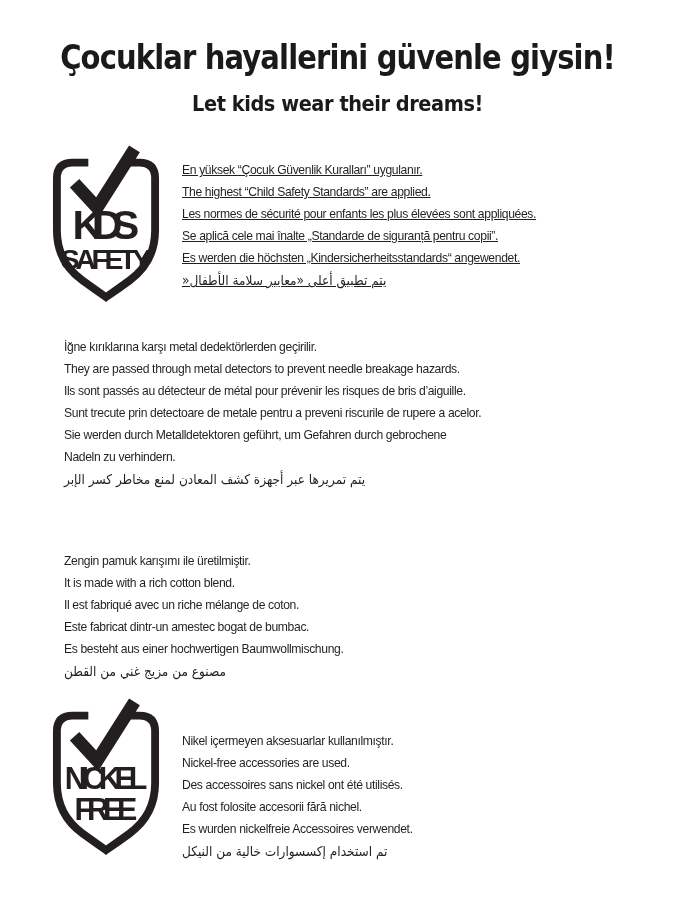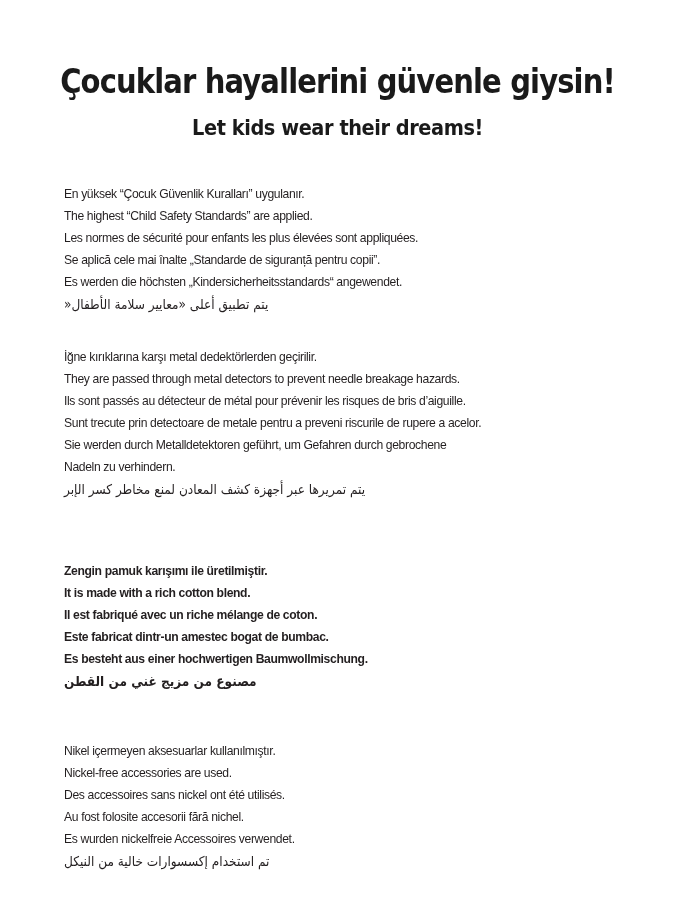--- a/index.html
+++ b/index.html
@@ -1,17 +1,17 @@
 <!DOCTYPE html>
 <html><head>
 <meta charset="utf-8">
 <style>
   html,body{margin:0;padding:0;width:675px;height:900px;background:#ffffff;overflow:hidden;}
   body{font-family:"Liberation Sans","DejaVu Sans",sans-serif;color:#231f20;}
-  .page{width:675px;height:868px;position:relative;margin-top:24px;}
+  .page{width:675px;height:868px;position:relative;}
 
   .header{padding-top:38px;text-align:center;}
   .title{
     font-family:"DejaVu Sans",sans-serif;
     font-size:33px;font-weight:bold;letter-spacing:-1px;
     transform:scaleX(.88);transform-origin:50% 50%;
     white-space:nowrap;color:#1a1a1a;
   }
   .subtitle{
     font-family:"DejaVu Sans",sans-serif;
@@ -21,23 +21,23 @@
   }
 
   .rows{margin-top:26px;}
   .row{display:flex;align-items:flex-start;padding-left:47px;}
   .row.r1{margin-bottom:15px;}
   .row.r2{margin-bottom:16px;}
   .row.r3{margin-bottom:13px;}
   .badge{width:118px;flex:0 0 118px;}
   .badge svg{display:block;}
   .textcol{margin-left:17px;width:500px;}
-  .r1 .textcol{padding-top:17px;}
+  .r1 .textcol{padding-top:17px;text-decoration:underline;}
   .r2 .textcol{padding-top:16px;}
-  .r3 .textcol{padding-top:44px;font-weight:bold;}
+  .r3 .textcol{padding-top:44px;}
   .r4 .textcol{padding-top:35px;}
   .line{
     font-size:13.5px;line-height:22px;letter-spacing:-.4px;
     white-space:nowrap;transform:scaleX(.9);transform-origin:0 50%;
     color:#231f20;
   }
   .line.ar{direction:rtl;text-align:left;font-family:"DejaVu Sans",sans-serif;}
 
   .badge-text{font-family:"Liberation Sans",sans-serif;font-weight:bold;fill:#231f20;}
 </style>
@@ -47,20 +47,33 @@
 <div class="page">
 
   <div class="header">
     <div class="title">Çocuklar hayallerini güvenle giysin!</div>
     <div class="subtitle">Let kids wear their dreams!</div>
   </div>
 
   <div class="rows">
 
     <div class="row r1">
+      <div class="badge">
+        <svg width="118" height="163" viewBox="0 0 120 166">
+          <defs>
+            <g id="shield-check-shape">
+              <path d="M42 21 H26 Q10 21 10 37 V90 Q10 122 36 141 Q47 149 60 158 Q73 149 84 141 Q110 122 110 90 V37 Q110 21 94 21 H78" fill="none" stroke="#231f20" stroke-width="8" stroke-linecap="butt"></path>
+              <path d="M28 42 L51 67 L89 7" fill="none" stroke="#231f20" stroke-width="13" stroke-linecap="butt" stroke-linejoin="miter" stroke-miterlimit="6"></path>
+            </g>
+          </defs>
+          <use href="#shield-check-shape"></use>
+          <text class="badge-text" x="60" y="99" font-size="42" text-anchor="middle" textLength="68" lengthAdjust="spellingAndGlyphs">KIDS</text>
+          <text class="badge-text" x="60" y="129" font-size="29" text-anchor="middle" textLength="92" lengthAdjust="spellingAndGlyphs">SAFETY</text>
+        </svg>
+      </div>
       <div class="textcol">
         <div class="line">En yüksek “Çocuk Güvenlik Kuralları” uygulanır.</div>
         <div class="line">The highest “Child Safety Standards” are applied.</div>
         <div class="line">Les normes de sécurité pour enfants les plus élevées sont appliquées.</div>
         <div class="line">Se aplică cele mai înalte „Standarde de siguranță pentru copii”.</div>
         <div class="line">Es werden die höchsten „Kindersicherheitsstandards“ angewendet.</div>
         <div class="line ar">يتم تطبيق أعلى «معايير سلامة الأطفال«</div>
       </div>
     </div>
 
@@ -81,20 +94,27 @@
         <div class="line">Zengin pamuk karışımı ile üretilmiştir.</div>
         <div class="line">It is made with a rich cotton blend.</div>
         <div class="line">Il est fabriqué avec un riche mélange de coton.</div>
         <div class="line">Este fabricat dintr-un amestec bogat de bumbac.</div>
         <div class="line">Es besteht aus einer hochwertigen Baumwollmischung.</div>
         <div class="line ar">مصنوع من مزيج غني من القطن</div>
       </div>
     </div>
 
     <div class="row r4">
+      <div class="badge">
+        <svg width="118" height="163" viewBox="0 0 120 166">
+          <use href="#shield-check-shape"></use>
+          <text class="badge-text" x="60" y="96" font-size="31" text-anchor="middle" textLength="84" lengthAdjust="spellingAndGlyphs">NICKEL</text>
+          <text class="badge-text" x="60" y="127" font-size="31" text-anchor="middle" textLength="64" lengthAdjust="spellingAndGlyphs">FREE</text>
+        </svg>
+      </div>
       <div class="textcol">
         <div class="line">Nikel içermeyen aksesuarlar kullanılmıştır.</div>
         <div class="line">Nickel-free accessories are used.</div>
         <div class="line">Des accessoires sans nickel ont été utilisés.</div>
         <div class="line">Au fost folosite accesorii fără nichel.</div>
         <div class="line">Es wurden nickelfreie Accessoires verwendet.</div>
         <div class="line ar">تم استخدام إكسسوارات خالية من النيكل</div>
       </div>
     </div>
 

